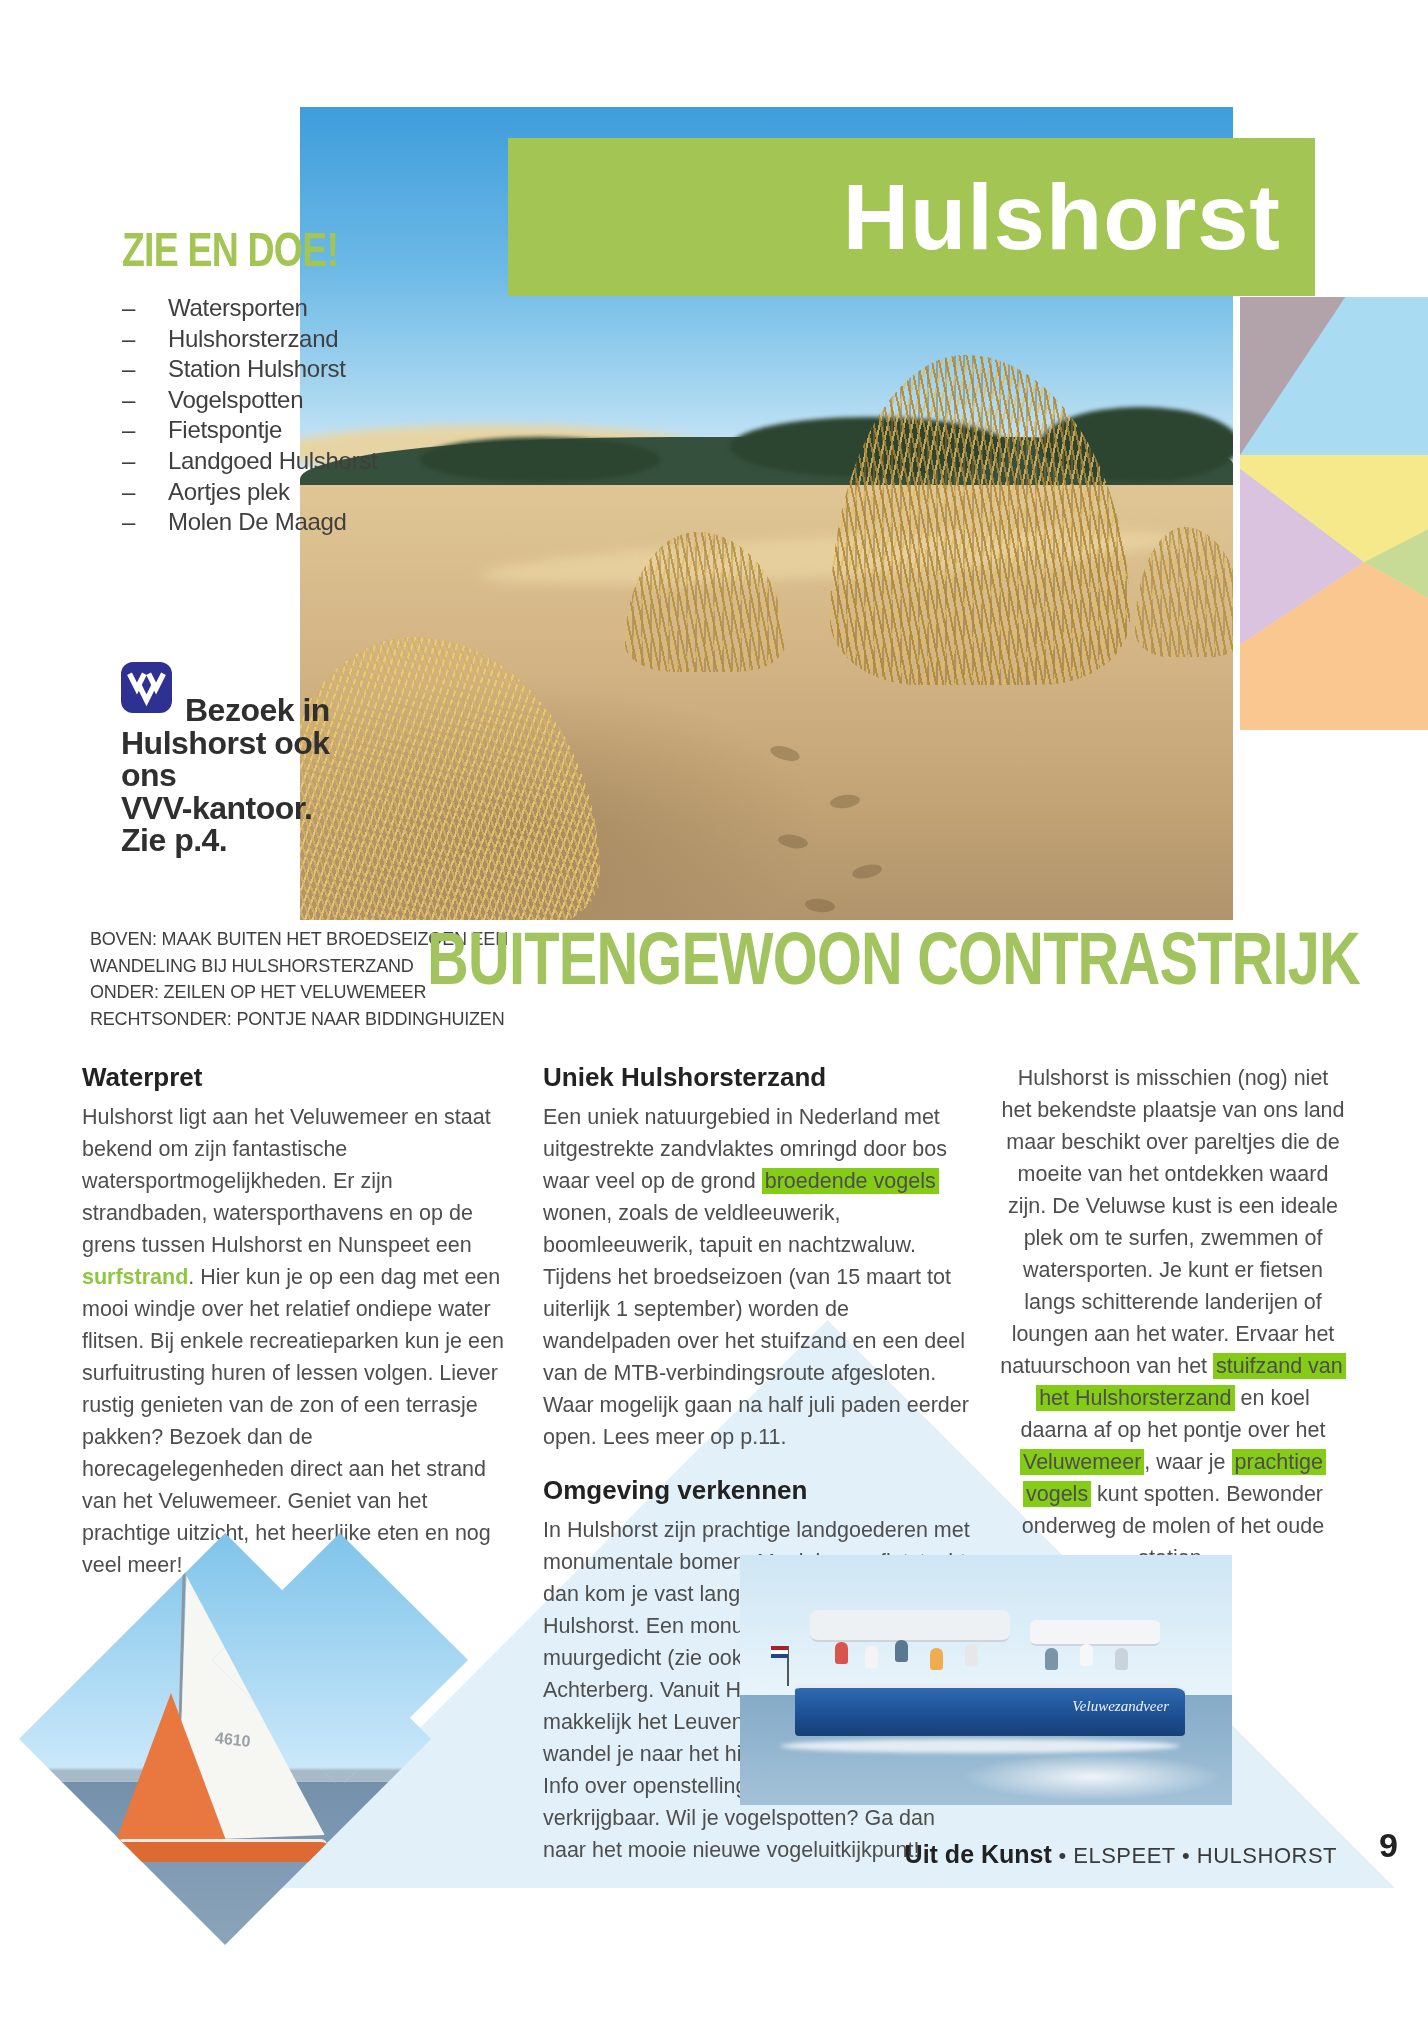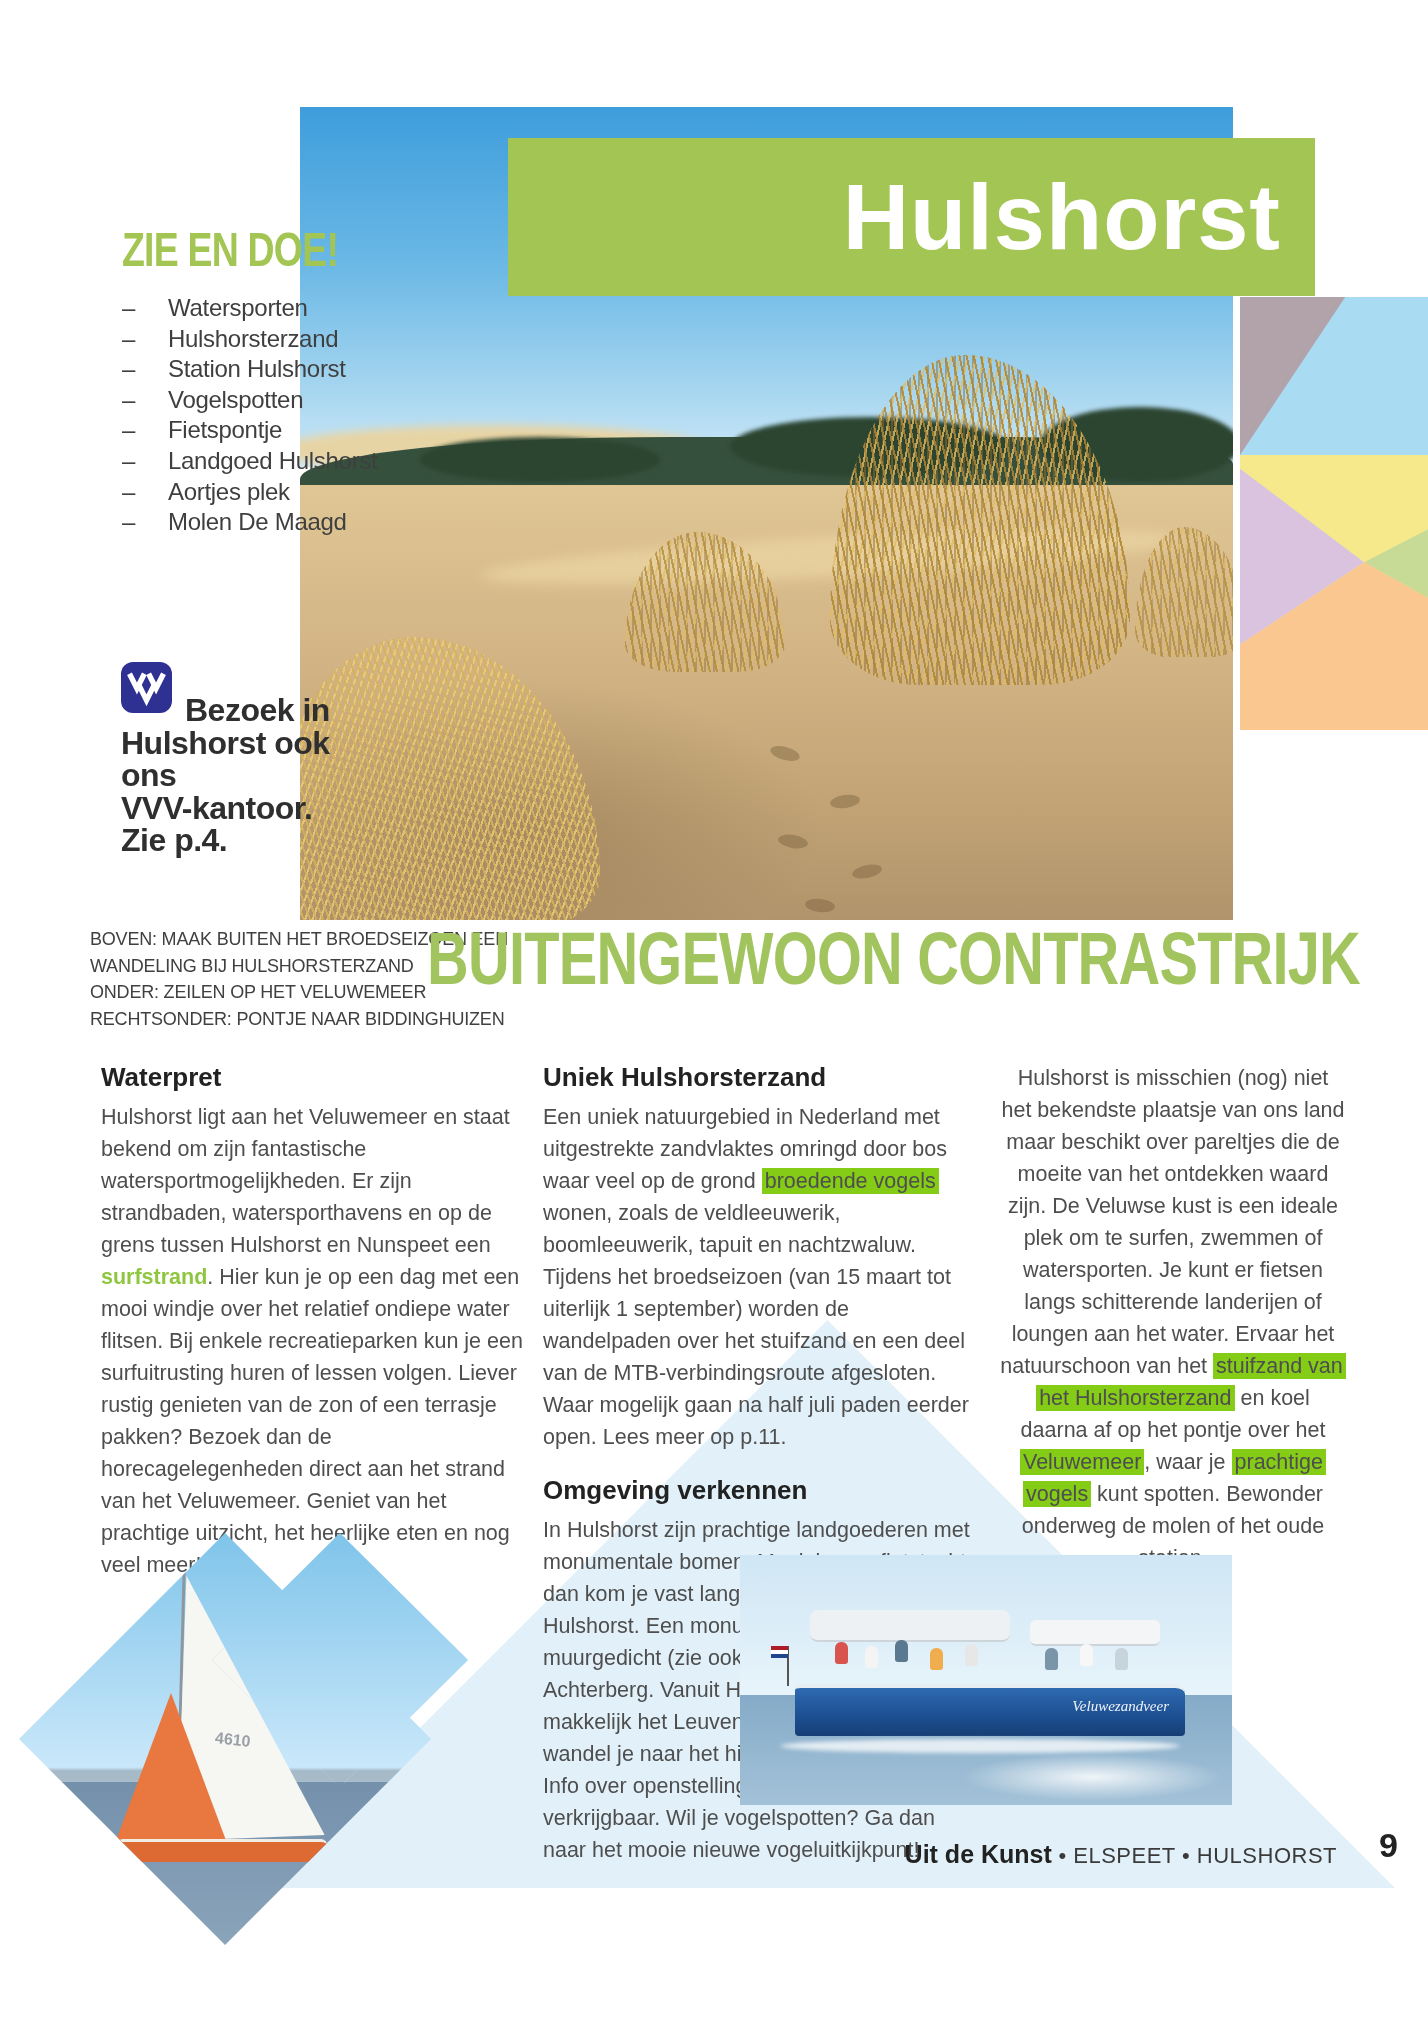--- a/index.html
+++ b/index.html
@@ -81,21 +81,21 @@
     font-size:18px;line-height:26.5px;color:#404040;letter-spacing:-.2px;}
 
   
   .headline{position:absolute;right:68px;top:916px;z-index:2;font-size:74px;font-weight:800;color:#a2c45e;
     transform:scaleX(.78);transform-origin:100% 0;white-space:nowrap;letter-spacing:-1px;margin:0;}
 
   
   .col{position:absolute;top:1062px;z-index:2;}
   .col h3{margin:0 0 8px 0;font-size:26px;font-weight:700;color:#222222;}
   .col p{margin:0;font-size:21.5px;line-height:32px;color:#4e4e4e;}
-  .col1{left:101px;width:434px;}
+  .col1{left:82px;width:434px;}
   .col2{left:543px;width:434px;}
   .col2 .second{margin-top:22px;}
   .col3{left:1000px;width:346px;text-align:center;}
   .hl{background:#84cc16;padding:1px 3px;-webkit-box-decoration-break:clone;box-decoration-break:clone;}
   .green-word{color:#8fc63f;font-weight:700;}
 
   
   .sail-art{position:absolute;left:19px;top:1533px;width:450px;height:412px;z-index:2;}
   .diamond{position:absolute;inset:0;overflow:hidden;}
   .dA{clip-path:polygon(45.8% 0,91.6% 50%,45.8% 100%,0 50%);}

